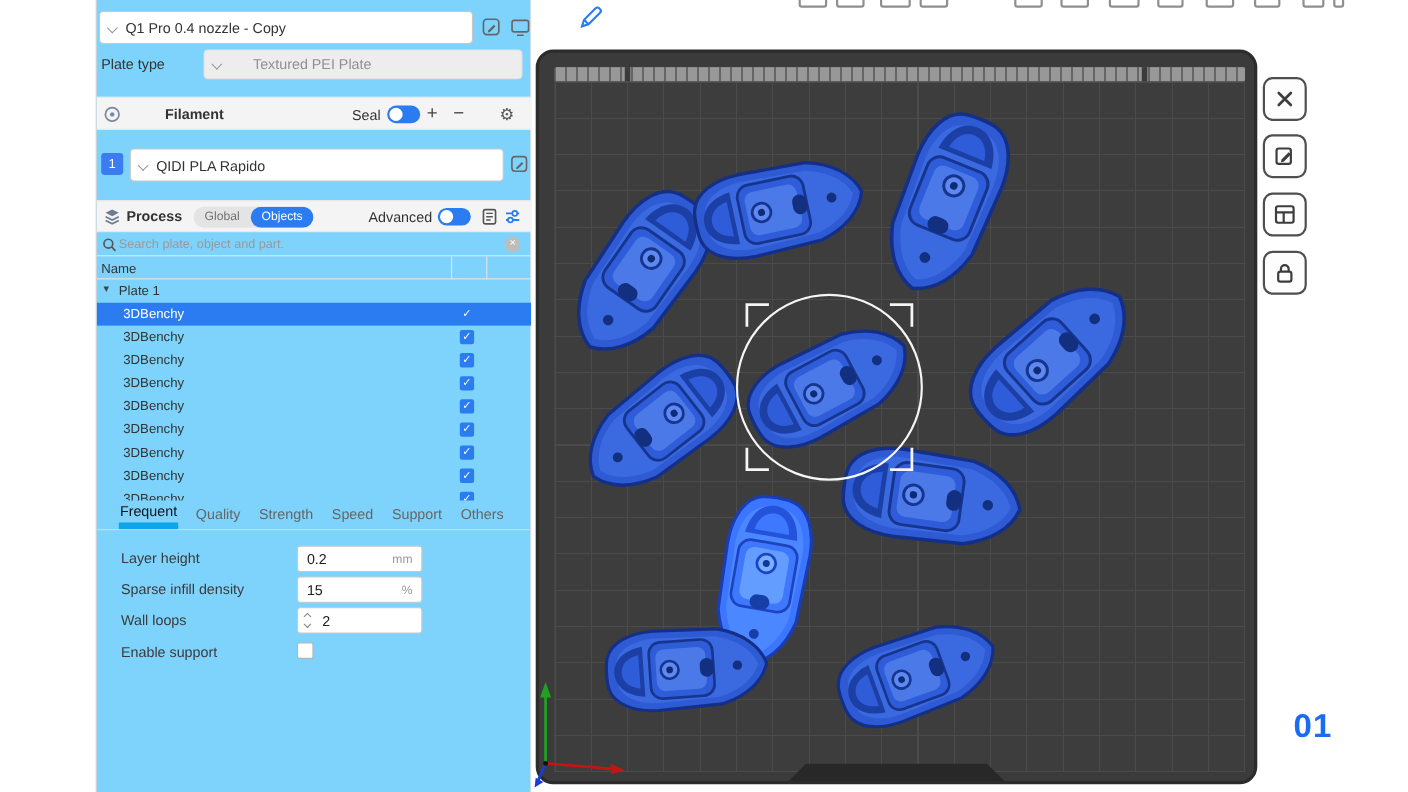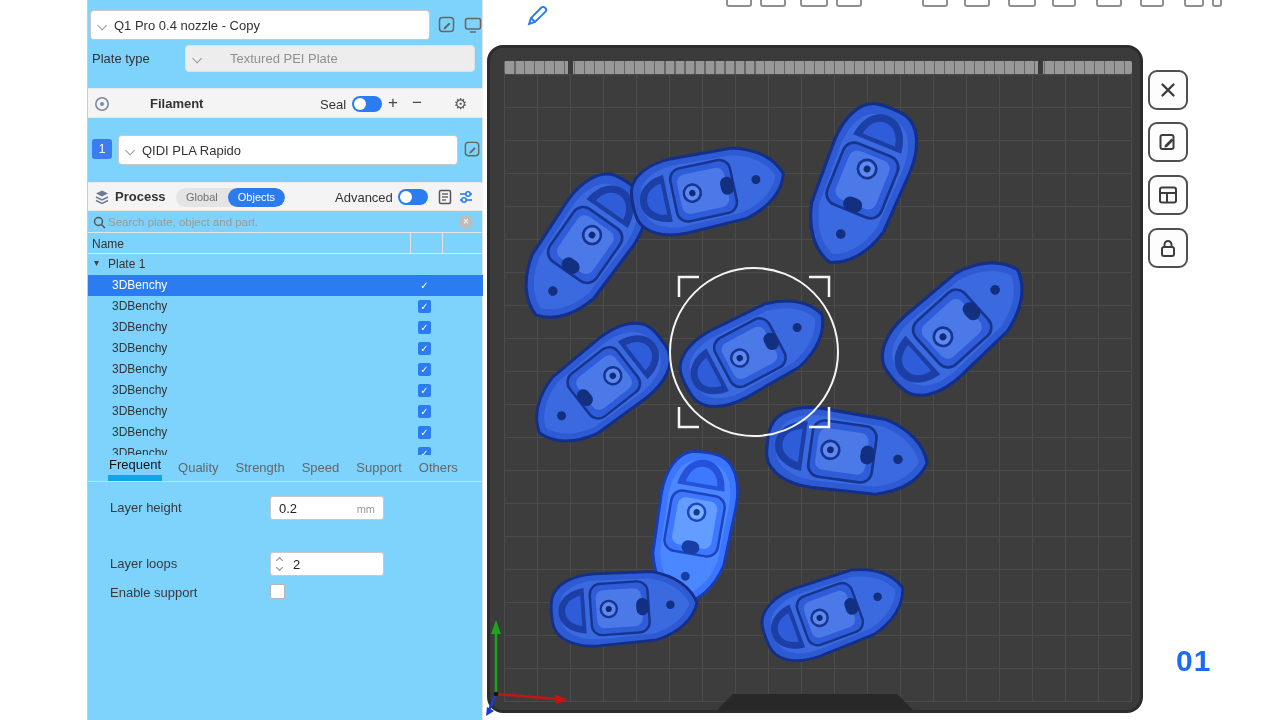--- a/index.html
+++ b/index.html
@@ -241,22 +241,29 @@
         <span class="tab">Others</span>
       </div>
 
     <div class="setting-row" style="top:496px;">
       <span class="set-label">Layer height</span>
       <div class="set-input">
         <span class="set-value">0.2</span>
         <span class="set-unit">mm</span>
       </div>
     </div>
+    <div class="setting-row" style="top:524px;">
+      <span class="set-label">Sparse infill density</span>
+      <div class="set-input">
+        <span class="set-value">15</span>
+        <span class="set-unit">%</span>
+      </div>
+    </div>
     <div class="setting-row" style="top:552px;">
-      <span class="set-label">Layer loops</span>
+      <span class="set-label">Wall loops</span>
       <div class="set-input">
         <span class="spin">
             <i class="up"></i>
             <i class="dn"></i>
           </span>
         <span class="set-value" style="left:22px;">2</span>
       </div>
     </div>
     <div class="setting-row" style="top:581px;">
       <span class="set-label">Enable support</span>

